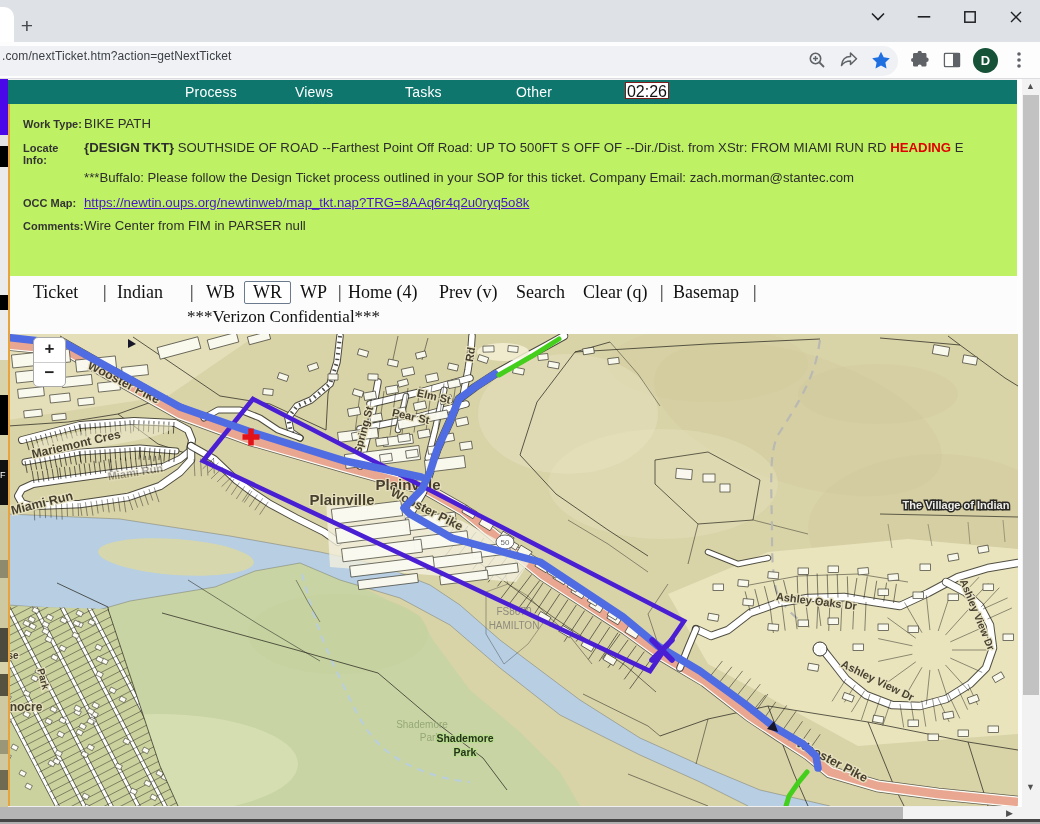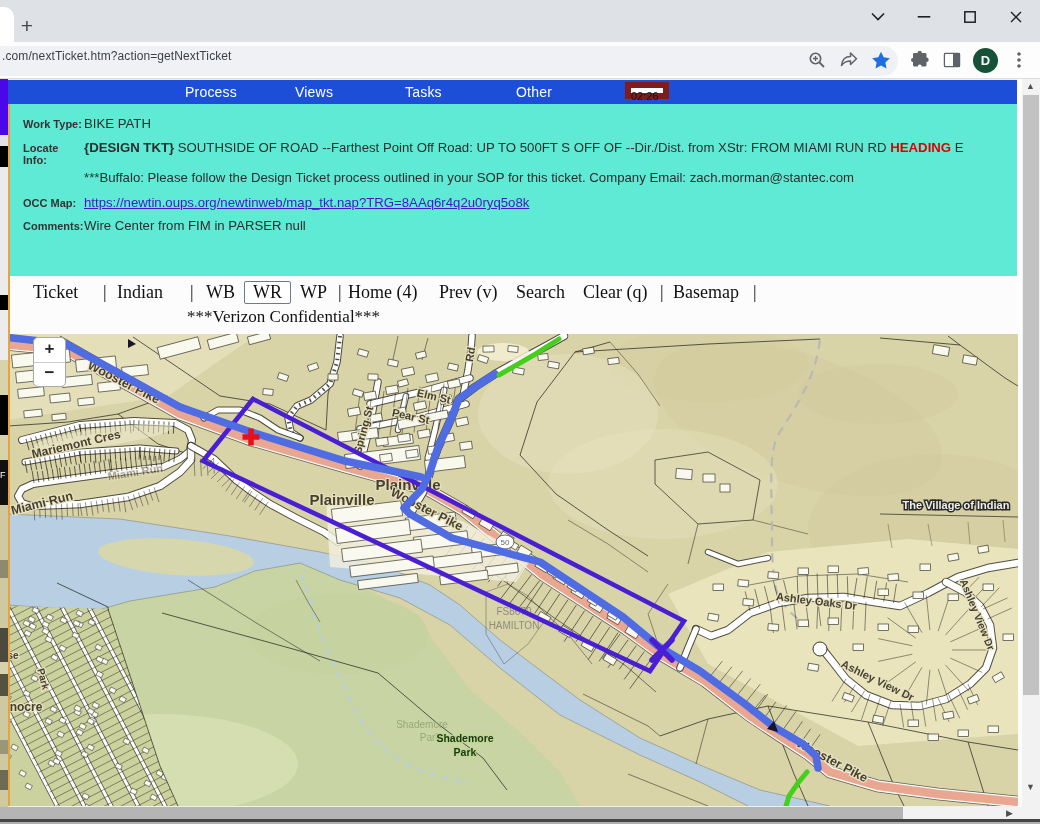--- a/index.html
+++ b/index.html
@@ -11,24 +11,24 @@
 .winbtn{position:absolute;top:0;width:46px;height:33px;color:#202124}
 .winbtn svg{position:absolute;left:50%;top:50%;transform:translate(-50%,-50%)}
 
 #toolbar{position:absolute;left:0;top:42px;width:1040px;height:37px;background:#fdfdfd;border-bottom:1px solid #dcdde0}
 #omnibox{position:absolute;left:-20px;top:3.5px;width:918px;height:30px;background:#eff1f4;border-radius:15px}
 #urltext{position:absolute;left:2px;top:7px;font-size:12px;color:#3b3f45;letter-spacing:0.1px}
 .tbicon{position:absolute;top:3px;width:30px;height:30px}
 .tbicon svg{position:absolute;left:50%;top:50%;transform:translate(-50%,-50%)}
 #avatar{position:absolute;left:973px;top:6px;width:25px;height:25px;border-radius:50%;background:#155237;color:#ffffff;font-size:13px;font-weight:bold;text-align:center;line-height:25px}
 
-#navbar{position:absolute;left:8px;top:80px;width:1009px;height:27px;background:#1d4ed8}
+#navbar{position:absolute;left:8px;top:80px;width:1009px;height:27px;background:#0f766e}
 .navitem{position:absolute;top:4px;color:#fff;font-size:14px;letter-spacing:0.2px}
-#timer{position:absolute;left:617px;top:2px;width:44px;height:17px;background:#fff;border:6px solid #7f1d1d;font-size:11px;color:#111;text-align:left;line-height:17px}
-#infopanel{position:absolute;left:8px;top:104px;width:1009px;height:208px;background:#5eead4;border-left:1.5px solid #e8a33d;border-bottom:2px solid #e8a33d}
+#timer{position:absolute;left:617px;top:2px;width:44px;height:17px;background:#fff;border:1px solid #7f1d1d;font-size:16px;color:#111;text-align:center;line-height:17px}
+#infopanel{position:absolute;left:8px;top:104px;width:1009px;height:208px;background:#bef264;border-left:1.5px solid #e8a33d;border-bottom:2px solid #e8a33d}
 .flabel{position:absolute;left:14px;width:64px;font-size:11px;font-weight:bold;color:#333}
 .fval{position:absolute;left:75px;font-size:13.2px;color:#2d2d2d;white-space:nowrap}
 .red{color:#e00000;font-weight:bold}
 #toolbar2{position:absolute;left:8px;top:276px;width:1009px;height:58px;background:#fcfcfc;font-family:"Liberation Serif",serif;color:#111}
 .tb2{position:absolute;top:6px;font-size:18px;white-space:nowrap}
 #wrbox{border:1px solid #6b7b8d;background:#fff;padding:0px 8px;border-radius:2px;top:5px}
 #confid{position:absolute;left:179px;top:31px;font-size:17px}
 #mapwrap{position:absolute;left:8px;top:334px;width:1010px;height:472px;overflow:hidden;background:#dad4a8}
 
 #zoomctl{position:absolute;left:25px;top:3px;width:33px;height:50px;background:#fff;border:1px solid #aaa;border-radius:5px;z-index:5}

